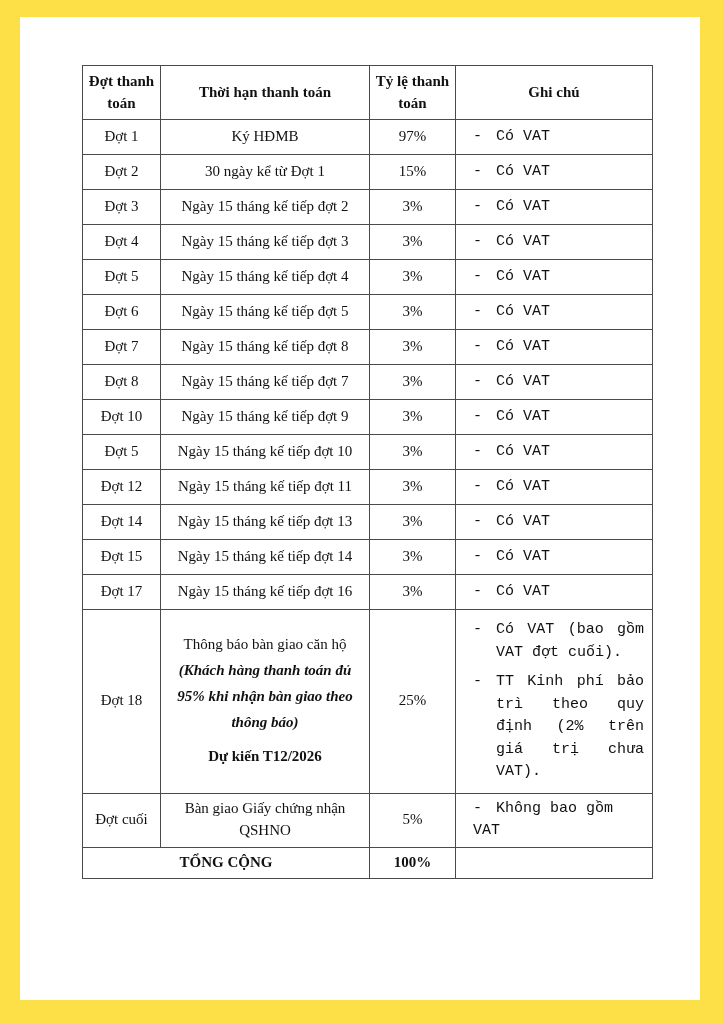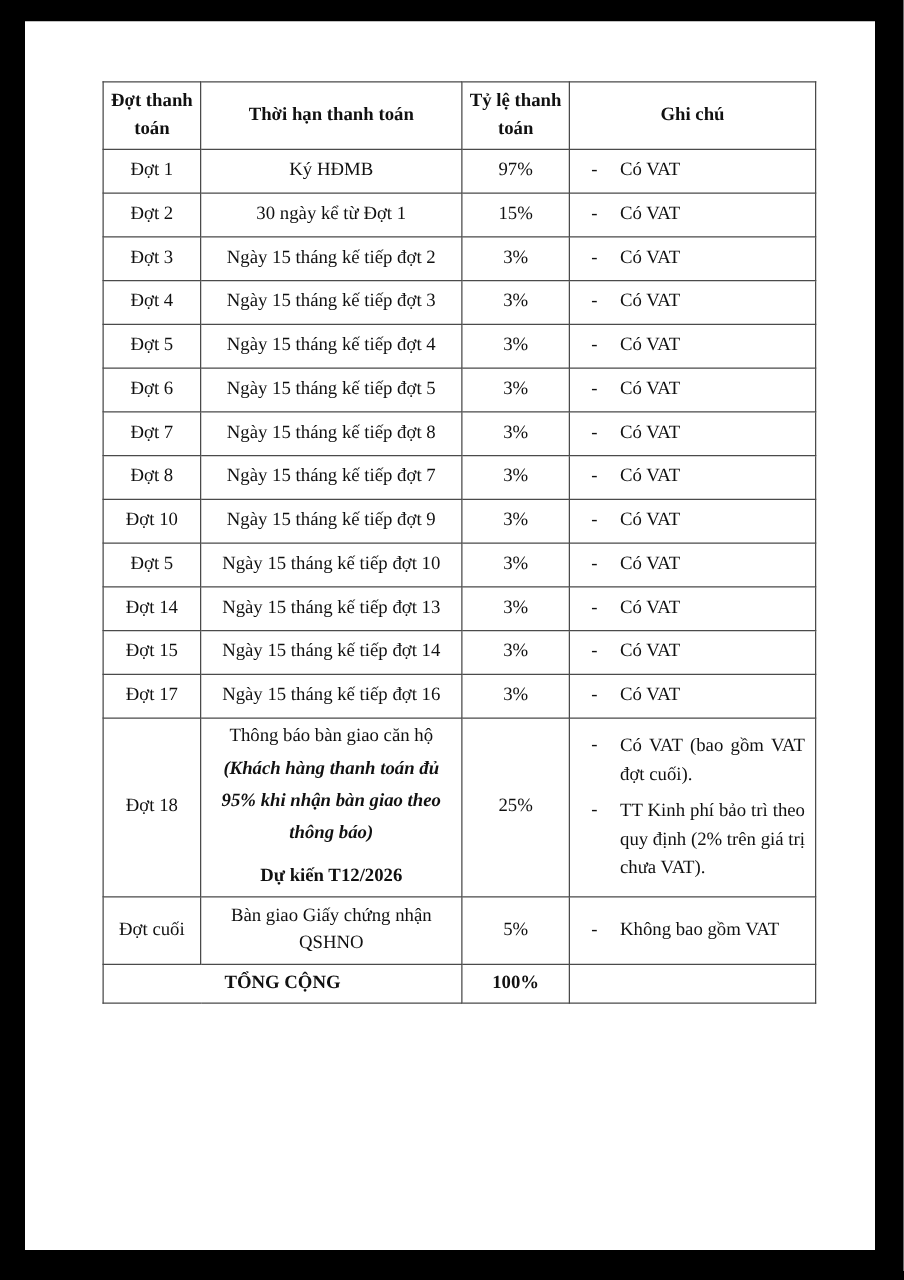--- a/index.html
+++ b/index.html
@@ -36,20 +36,21 @@
   }
   .schedule th {
     font-weight: bold;
     height: 54px;
   }
   .schedule tbody td { height: 35px; }
   td.c-note {
     text-align: left;
     padding-left: 17px;
     padding-right: 8px;
+    font-family: Liberation Mono, monospace;
   }
   .dash {
     display: inline-block;
     width: 23px;
   }
   
   tr.row-18 td { height: 132px; }
   .d18-cell p { margin: 0; line-height: 1.72; }
   .d18-condition { font-weight: bold; font-style: italic; }
   .d18-expected { font-weight: bold; margin-top: 9px !important; }
@@ -65,21 +66,21 @@
   }
   
   tr.row-final td { height: 54px; }
   td.c-dead-final { padding-left: 20px; padding-right: 20px; }
   
   tr.row-total td { height: 31px; font-weight: bold; }
 </style>
 </head>
 <body>
 
-<div class="frame" style="background: #000000;">
+<div class="frame" style="background: #fde047;">
   <div class="page" style="background: rgb(255, 255, 255);">
     <table class="schedule">
       <colgroup>
         <col style="width:78px">
         <col style="width:209px">
         <col style="width:86px">
         <col style="width:197px">
       </colgroup>
       <thead>
         <tr>
@@ -140,20 +141,26 @@
           </tr>
           <tr>
             <td>Đợt 10</td>
             <td>Ngày 15 tháng kế tiếp đợt 9</td>
             <td>3%</td>
             <td class="c-note"><span class="dash">-</span><span>Có VAT</span></td>
           </tr>
           <tr>
             <td>Đợt 5</td>
             <td>Ngày 15 tháng kế tiếp đợt 10</td>
+            <td>3%</td>
+            <td class="c-note"><span class="dash">-</span><span>Có VAT</span></td>
+          </tr>
+          <tr>
+            <td>Đợt 12</td>
+            <td>Ngày 15 tháng kế tiếp đợt 11</td>
             <td>3%</td>
             <td class="c-note"><span class="dash">-</span><span>Có VAT</span></td>
           </tr>
           <tr>
             <td>Đợt 14</td>
             <td>Ngày 15 tháng kế tiếp đợt 13</td>
             <td>3%</td>
             <td class="c-note"><span class="dash">-</span><span>Có VAT</span></td>
           </tr>
           <tr>

